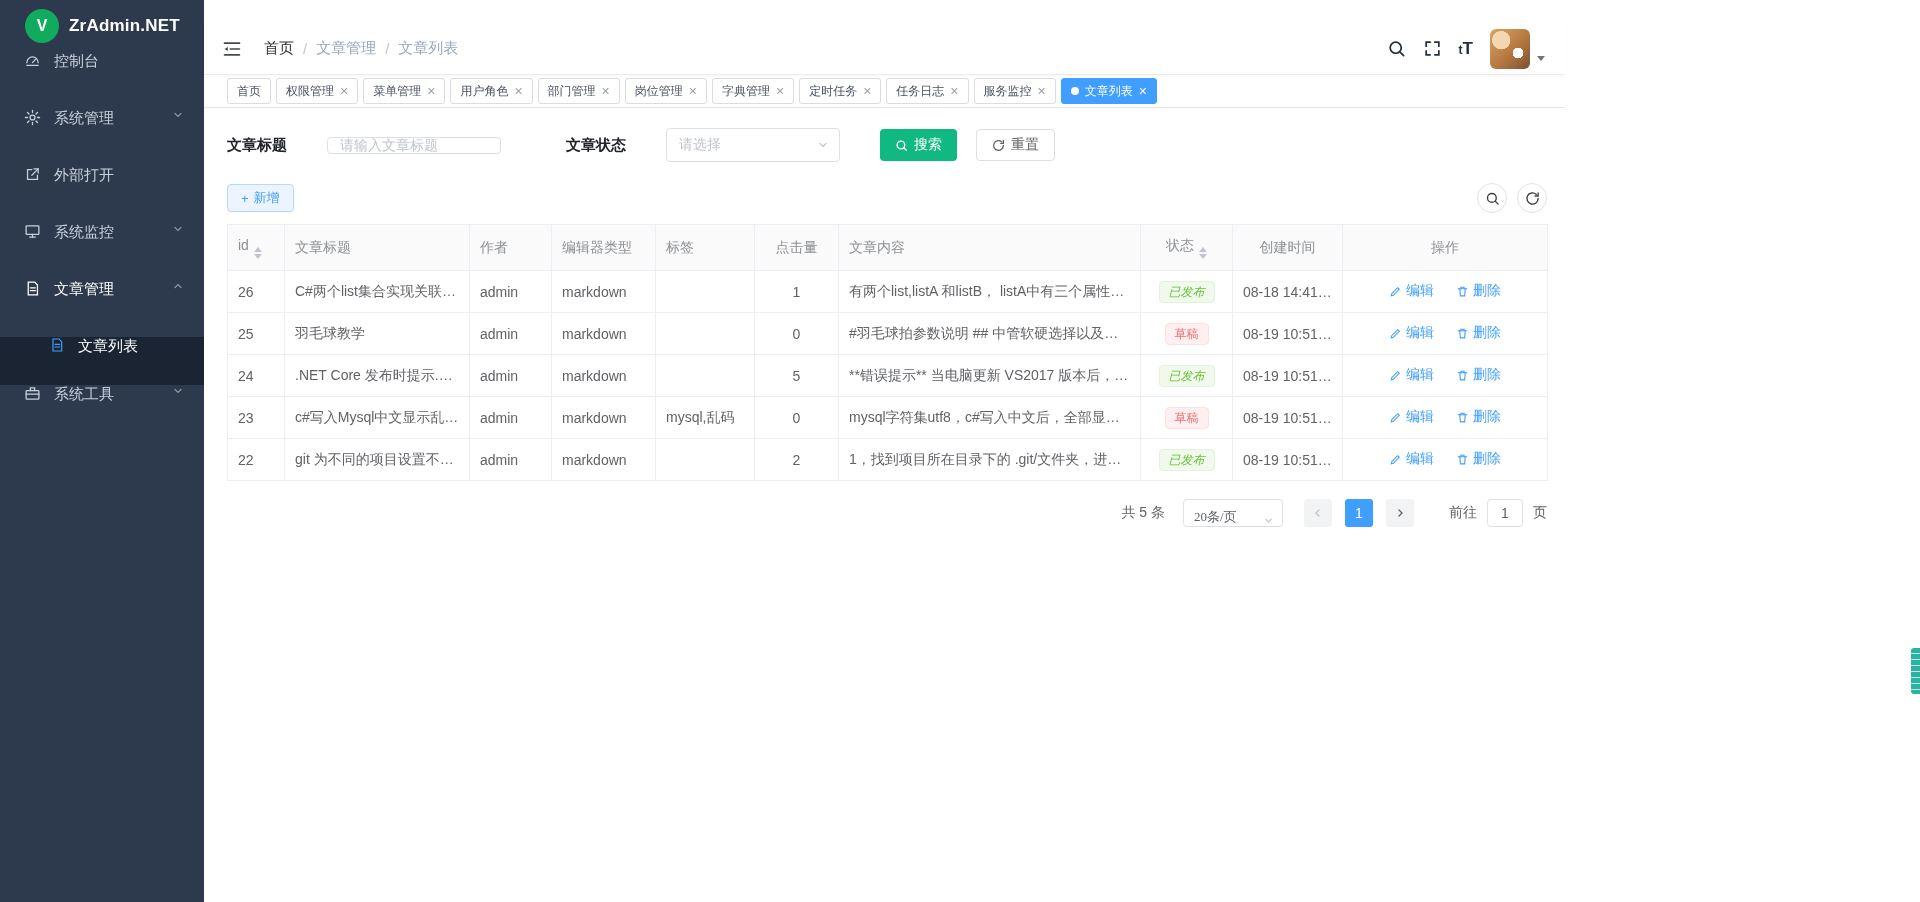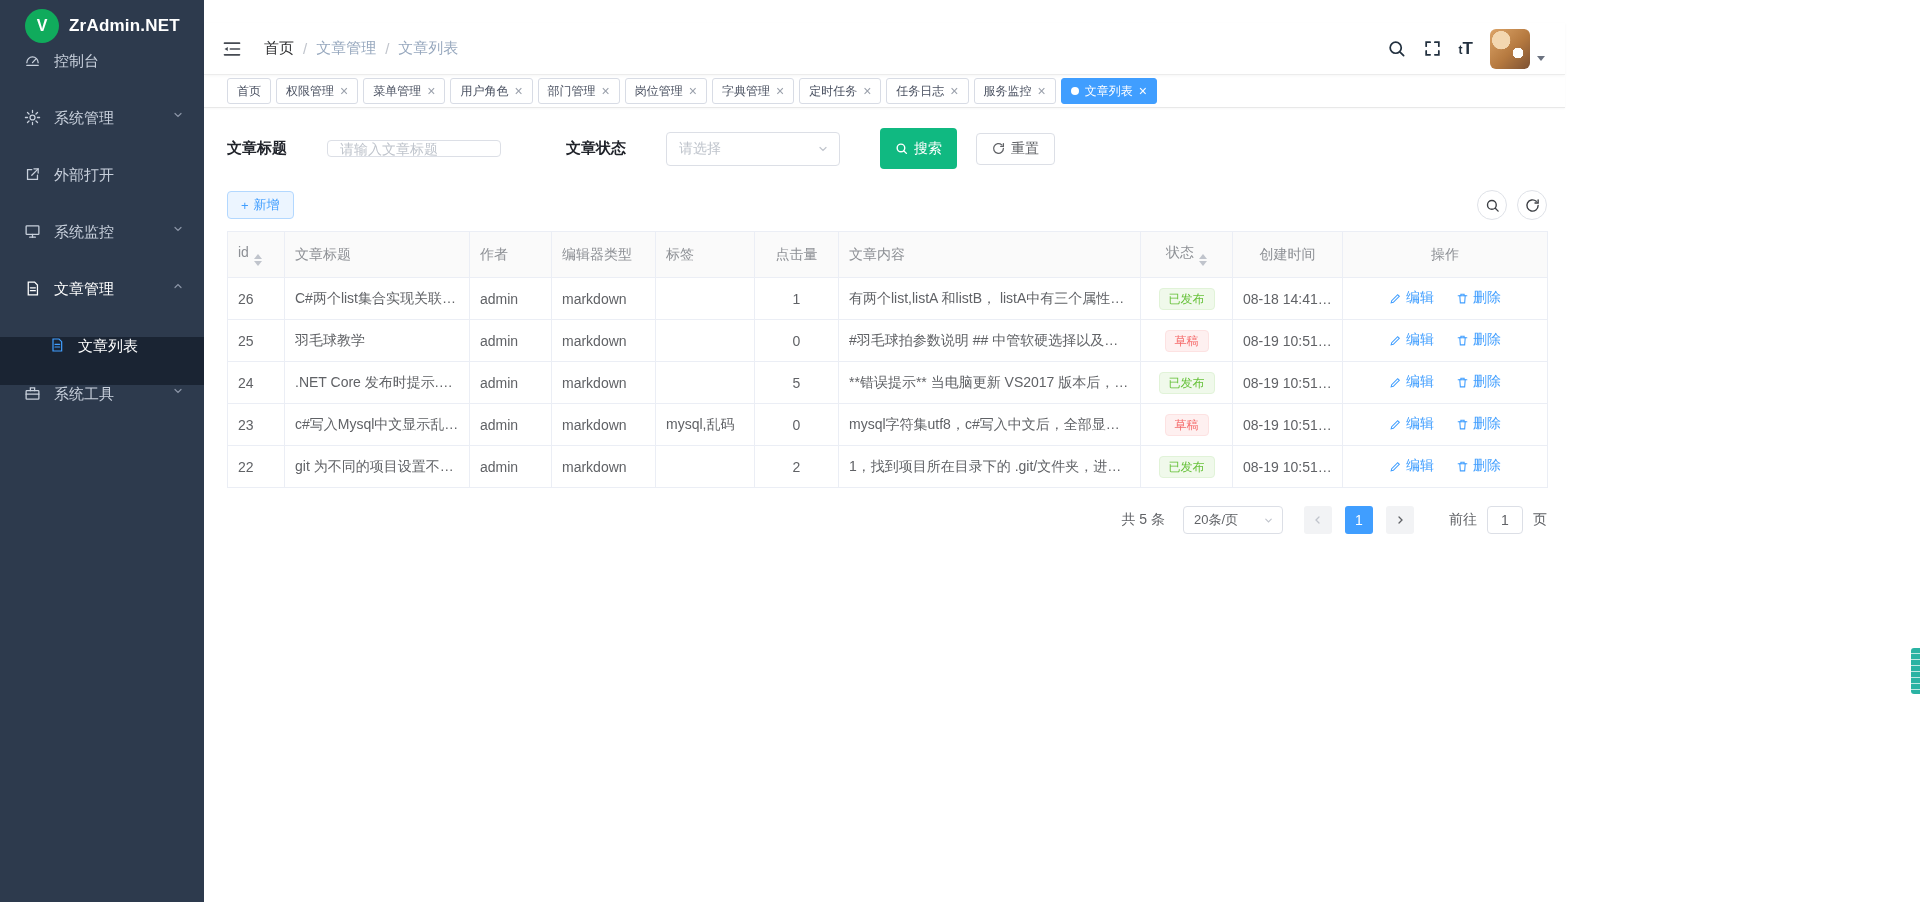--- a/index.html
+++ b/index.html
@@ -50,46 +50,46 @@
 
   
   .content { flex:1; padding:20px 18px 0 23px; }
 
   .filter-row { display:flex; align-items:center; margin-bottom:21px; }
   .f-label { font-size:15px; font-weight:bold; color:#20232a; margin-right:40px; white-space:nowrap; }
   .f-input { width:174px; height:17px; border:1px solid #dcdfe6; border-radius:4px; padding:0 12px; font-size:14px; color:#606266; outline:none; }
   .f-input::placeholder { color:#bfc4cc; }
   .f-select { width:174px; height:34px; border:1px solid #dcdfe6; border-radius:4px; padding:0 10px 0 12px; display:flex; align-items:center; justify-content:space-between; font-size:14px; color:#bfc4cc; cursor:pointer; background:#fff; }
   .f-group2 { margin-left:65px; }
-  .btn-search { height:41px; margin-left:40px; background:#10b981; border:none; border-radius:4px; color:#fff; font-size:14px; padding:0 15px; display:inline-flex; align-items:center; gap:6px; cursor:pointer; font-family:inherit; }
+  .btn-search { height:32px; margin-left:40px; background:#10b981; border:none; border-radius:4px; color:#fff; font-size:14px; padding:0 15px; display:inline-flex; align-items:center; gap:6px; cursor:pointer; font-family:inherit; }
   .btn-reset { height:32px; margin-left:19px; background:#fff; border:1px solid #dcdfe6; border-radius:4px; color:#606266; font-size:14px; padding:0 15px; display:inline-flex; align-items:center; gap:6px; cursor:pointer; font-family:inherit; }
 
   .toolbar-row { display:flex; align-items:center; margin-bottom:11px; }
   .btn-add { height:28px; background:#ecf5ff; border:1px solid #b3d8ff; border-radius:4px; color:#409eff; font-size:13px; padding:0 13px; display:inline-flex; align-items:center; gap:5px; cursor:pointer; font-family:inherit; }
   .toolbar-right { margin-left:auto; display:flex; gap:10px; }
   .circle-btn { width:30px; height:30px; border-radius:50%; border:1px solid #dfe2e8; background:#fff; display:flex; align-items:center; justify-content:center; color:#3c3f44; cursor:pointer; }
 
   
   table.grid { width:1320px; table-layout:fixed; border-collapse:collapse; border:1px solid #ebeef5; }
   table.grid th { background:#fafafa; color:#8d9095; font-weight:normal; font-size:14px; height:46px; padding:0 10px; text-align:left; border:1px solid #ebeef5; white-space:nowrap; }
   table.grid td { height:42px; padding:0 10px; font-size:14px; color:#606266; border:1px solid #ebeef5; white-space:nowrap; overflow:hidden; text-overflow:ellipsis; }
   .col-center { text-align:center !important; }
   .sort { display:inline-flex; flex-direction:column; margin-left:5px; vertical-align:-2px; gap:2px; }
   .sort i { display:block; width:0; height:0; border-left:4px solid transparent; border-right:4px solid transparent; }
   .sort .up { border-bottom:5px solid #c0c4cc; }
   .sort .down { border-top:5px solid #c0c4cc; }
   .badge { display:inline-block; padding:4px 9px; border-radius:4px; font-size:12px; line-height:1; }
-  .badge.published { background:#f0f9eb; border:1px solid #e1f3d8; color:#67c23a; }
+  .badge.published { background:#f0f9eb; border:1px solid #e1f3d8; color:#67c23a;font-style:italic; }
   .badge.draft { background:#fef0f0; border:1px solid #fde2e2; color:#f56c6c; }
   .op-link { color:#409eff; display:inline-flex; align-items:center; gap:4px; margin:0 9px; cursor:pointer; }
 
   
   .pagination { width:1320px; display:flex; align-items:center; justify-content:flex-end; margin-top:18px; font-size:14px; color:#606266; }
   .pg-total { margin-right:18px; }
-  .pg-size { width:100px; height:28px; border:1px solid #dcdfe6; border-radius:4px; display:flex; align-items:center; justify-content:space-between; padding:0 8px 0 10px; font-size:13px; color:#606266; cursor:pointer; margin-right:21px; background:#fff; }
+  .pg-size { width:100px; height:28px; border:1px solid #dcdfe6; border-radius:4px; display:flex; align-items:flex-end; justify-content:space-between; padding:0 8px 0 10px; font-size:13px; color:#606266; cursor:pointer; margin-right:21px; background:#fff;font-family:Liberation Serif, serif; }
   .pg-btn { width:28px; height:28px; border-radius:3px; background:#f2f3f5; display:flex; align-items:center; justify-content:center; cursor:pointer; margin-right:13px; }
   .pg-cur { width:28px; height:28px; border-radius:3px; background:#409eff; color:#fff; display:flex; align-items:center; justify-content:center; cursor:pointer; margin-right:13px; }
   .pg-goto-label { margin-left:22px; margin-right:10px; }
   .goto-input { width:36px; height:28px; border:1px solid #dcdfe6; border-radius:4px; text-align:center; font-size:14px; color:#606266; outline:none; margin-right:10px; font-family:inherit; }
 
   
   .side-widget { position:fixed; right:0; top:648px; width:9px; height:46px; border-radius:3px 0 0 3px;
     background: repeating-linear-gradient(180deg, #2ab3a3 0 5px, #bfe8e2 5px 6px); cursor:pointer; }
 
   svg { display:block; }

